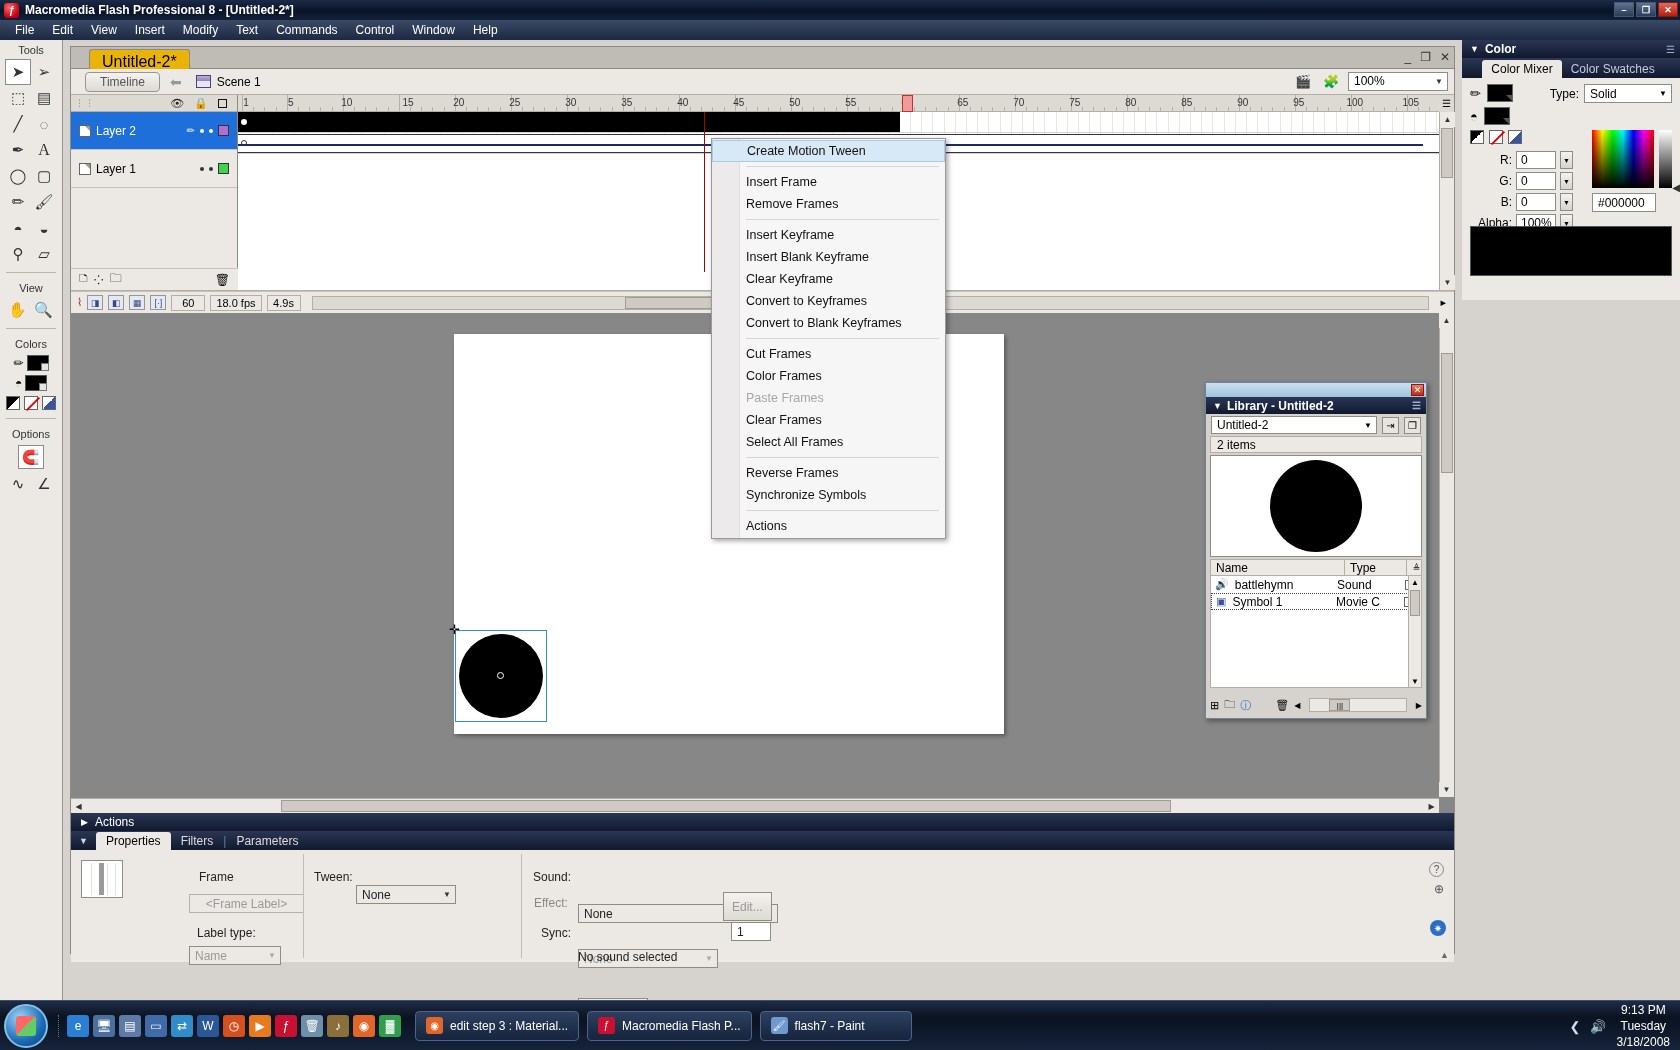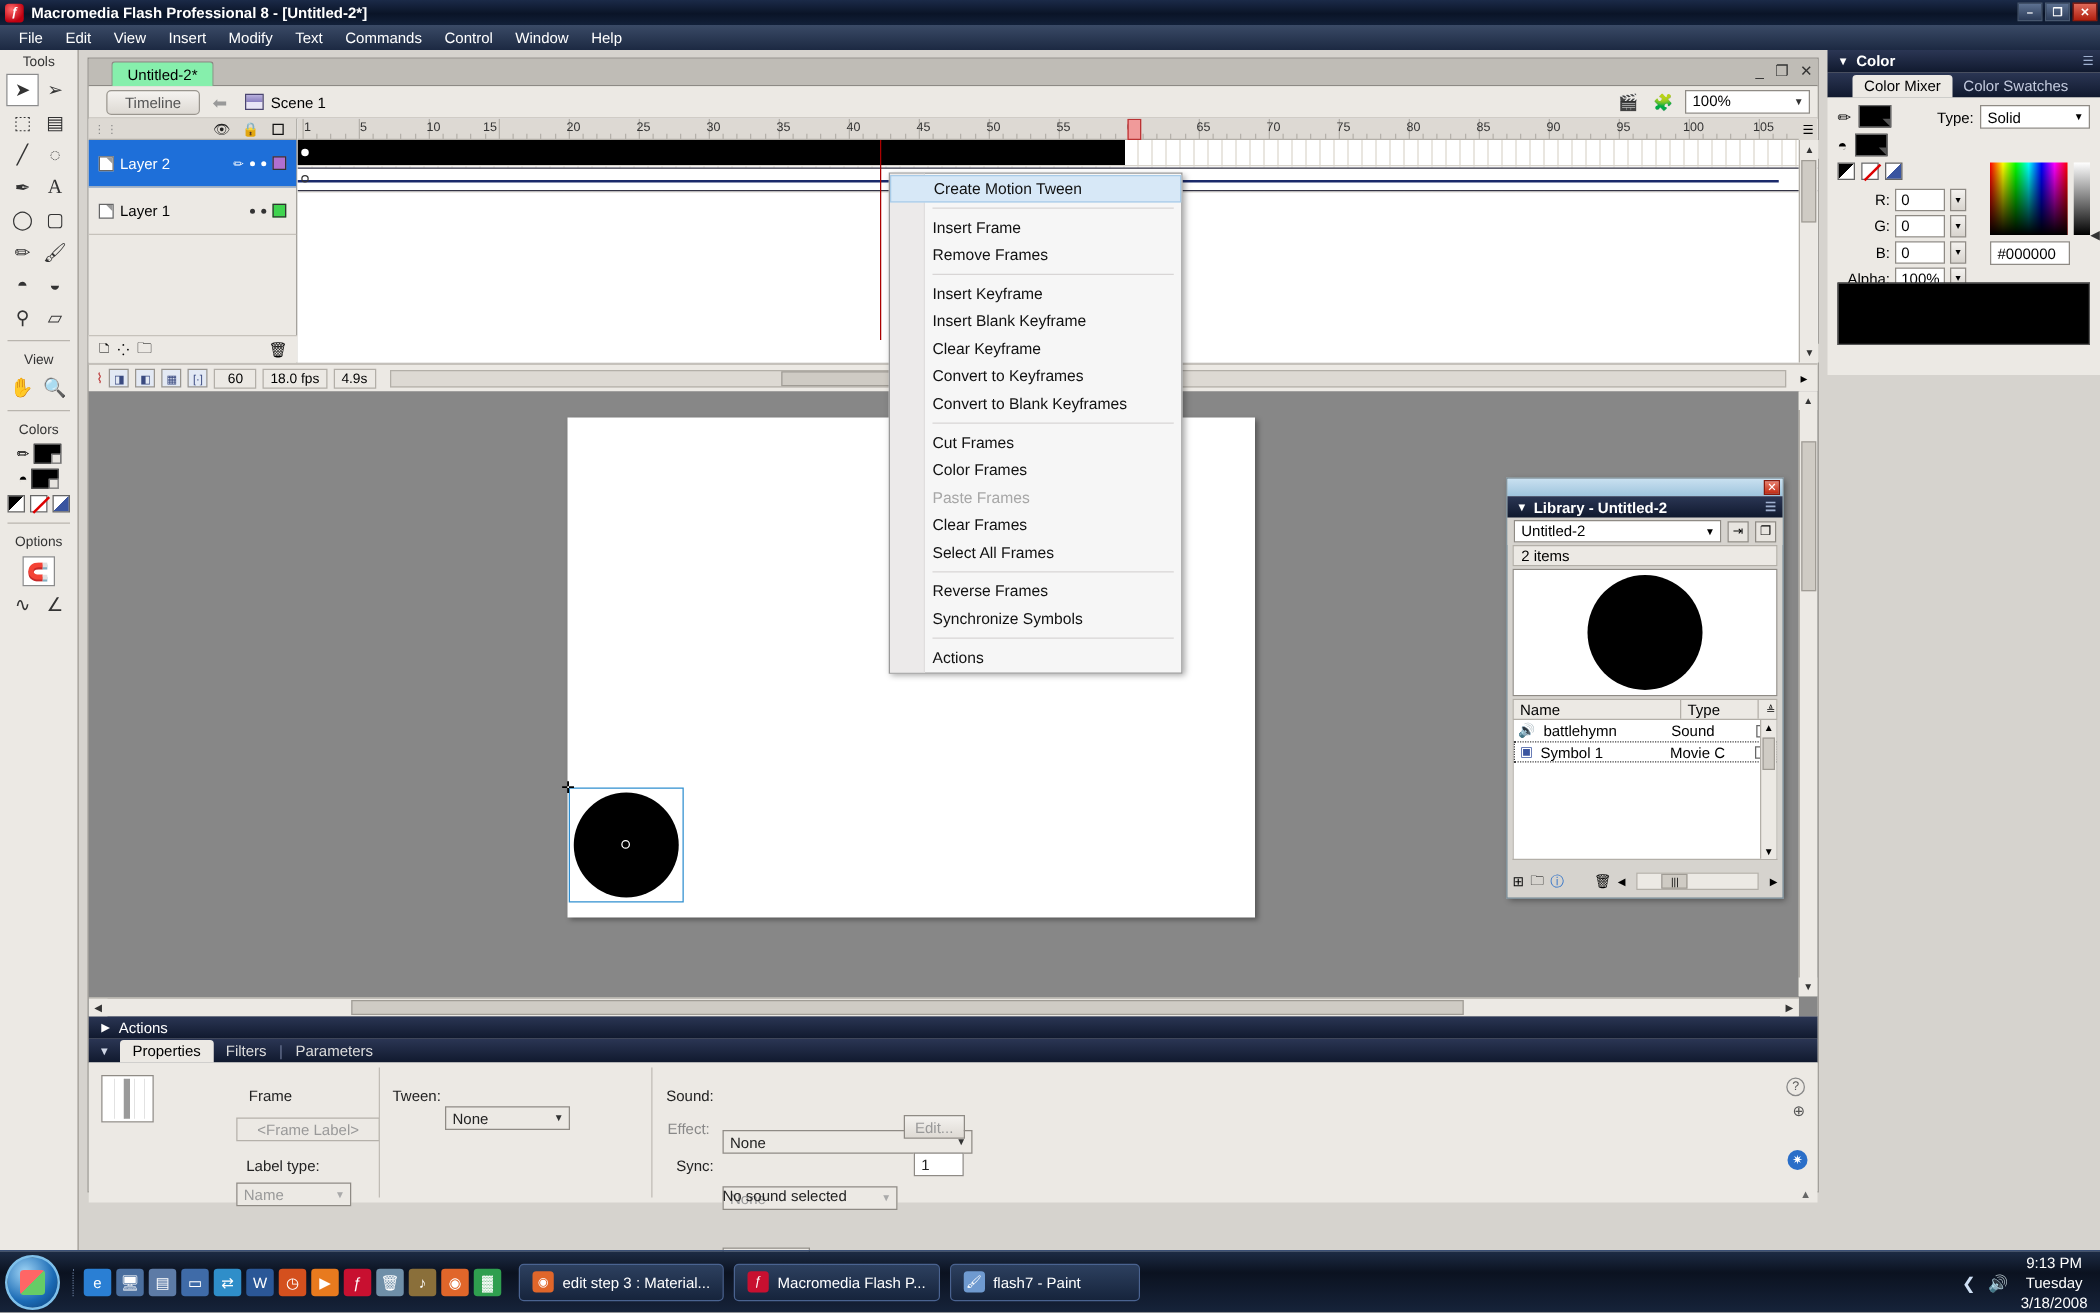--- a/index.html
+++ b/index.html
@@ -66,22 +66,22 @@
             display:flex;align-items:center;justify-content:center;font-size:14px;}
 
   
   .docwin {
     position:absolute; left:70px; top:46px; width:1385px; height:908px;
     background:#ece9e4; border:1px solid #8d8a85;
   }
   .doctabbar { height:22px; background:#bfbcb6; position:relative; border-bottom:1px solid #8d8a85;}
   .doctab {
     position:absolute; left:18px; top:2px; height:20px; padding:3px 12px 0;
-    background:#86efac; border:1px solid #8d8a85; border-bottom:none;
-    font-size:12px; color:#000; border-radius:3px 3px 0 0;
+    background:#eab308; border:1px solid #8d8a85; border-bottom:none;
+    font-size:16px; color:#000; border-radius:3px 3px 0 0;
   }
   .docwinbtns { position:absolute; right:4px; top:3px; display:flex; gap:9px; color:#333; font-size:12px;}
   .docwinbtns span{cursor:pointer;}
 
   
   .tl-top {
     height:26px; background:#ece9e4; display:flex; align-items:center;
     border-bottom:1px solid #b3afa8; position:relative;
   }
   .tl-btn {
@@ -166,21 +166,21 @@
   .ptab.active{background:#ece9e4;color:#000;border-radius:3px 3px 0 0;}
   .pdivider{color:#6b7694;}
   .propsbody{height:112px;background:#ece9e4;position:relative;font-size:12px;color:#222;}
   .pcell{position:absolute;}
   .inp{height:19px;background:#fff;border:1px solid #8f8b85;padding:1px 5px;display:flex;align-items:center;font-size:12px;}
   .inp.dis{background:#ece9e4;color:#999;border-color:#b5b1aa;}
   .sel2{height:19px;background:#ece9e4;border:1px solid #8f8b85;padding:1px 18px 1px 5px;
         display:flex;align-items:center;position:relative;}
   .sel2::after{content:"▼";position:absolute;right:4px;font-size:8px;color:#333;}
   .sel2.dis{color:#999;}.sel2.dis::after{color:#aaa;}
-  .btn2{height:19px;background:linear-gradient(to bottom,#f4f2ef,#dedad4);border:1px solid #8f8b85;
+  .btn2{height:29px;background:linear-gradient(to bottom,#f4f2ef,#dedad4);border:1px solid #8f8b85;
         padding:1px 8px;display:flex;align-items:center;color:#999;}
   .vline{position:absolute;width:1px;background:#c0bcb5;}
   .framepreview{position:absolute;left:10px;top:10px;width:42px;height:38px;background:#fff;border:1px solid #8f8b85;}
   .fp-inner{position:absolute;inset:2px;background:
       repeating-linear-gradient(to right,#fff 0 7px,#e2e2e2 7px 8px);}
   .fp-bar{position:absolute;left:17px;top:2px;bottom:2px;width:5px;background:#9a9a9a;}
 
   
   .rightpanel{position:absolute;left:1462px;top:40px;width:218px;height:960px;background:#d6d3ce;}
   .panelhdr{height:18px;background:linear-gradient(to bottom,#2b3654,#10192e);color:#fff;
@@ -519,21 +519,21 @@
             <div class="tick" style="left: 1146.4px; height: 5px; top: 12px;"></div>
             <div class="tick" style="left: 1157.6px; height: 5px; top: 12px;"></div>
             <div class="tick" style="left: 1168.8px; height: 17px; top: 0px;"></div>
             <div class="tick" style="left: 1180px; height: 5px; top: 12px;"></div>
             <div class="tick" style="left: 1191.2px; height: 5px; top: 12px;"></div>
             <div class="tick" style="left: 1202.4px; height: 5px; top: 12px;"></div>
             <div class="tick" style="left: 1213.6px; height: 5px; top: 12px;"></div>
             <div class="num" style="left: 8px;">1</div>
             <div class="num" style="left: 52.8px;">5</div>
             <div class="num" style="left: 108.8px;">10</div>
-            <div class="num" style="left: 154px;">15</div>
+            <div class="num" style="left: 170px;">15</div>
             <div class="num" style="left: 220.8px;">20</div>
             <div class="num" style="left: 276.8px;">25</div>
             <div class="num" style="left: 332.8px;">30</div>
             <div class="num" style="left: 388.8px;">35</div>
             <div class="num" style="left: 444.8px;">40</div>
             <div class="num" style="left: 500.8px;">45</div>
             <div class="num" style="left: 556.8px;">50</div>
             <div class="num" style="left: 612.8px;">55</div>
             <div class="num" style="left: 668.8px;">60</div>
             <div class="num" style="left: 724.8px;">65</div>

